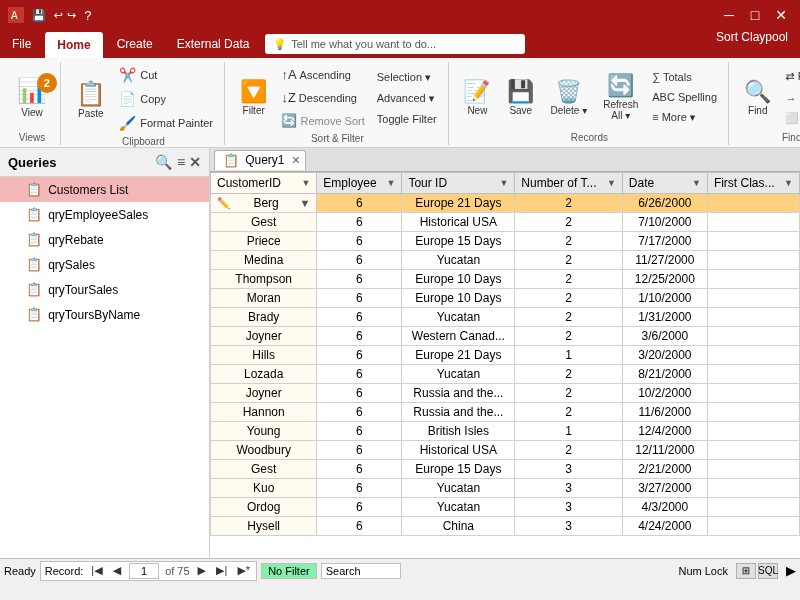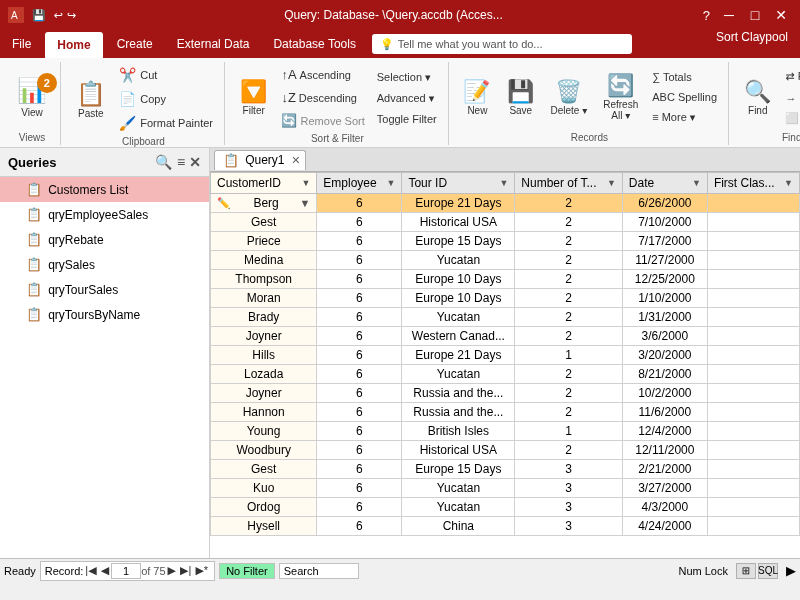--- a/index.html
+++ b/index.html
@@ -228,21 +228,21 @@
     .status-bar {
       background: #f0f0f0;
       height: 24px;
       border-top: 1px solid #c0c0c0;
       display: flex;
       align-items: center;
       font-size: 11px;
       padding: 4px 4px;
       gap: 4px;
     }
-    .nav-controls { display: flex; align-items: center; gap: 0; background: white; border: 1px solid #c0c0c0; padding: 1px 4px; }
+    .nav-controls { display: flex; align-items: center; gap: 6px; background: white; border: 1px solid #c0c0c0; padding: 1px 4px; }
     .nav-btn { font-size: 11px; cursor: pointer; color: #333; background: none; border: none; padding: 0 2px; }
     .nav-input { width: 30px; text-align: center; border: 1px solid #c0c0c0; font-size: 11px; height: 16px; }
     .nav-total { font-size: 11px; color: #555; }
     .filter-btn { background: #86efac; border: 1px solid #c0c0c0; padding: 1px 6px; font-size: 11px; cursor: pointer; }
     .search-box { background: white; border: 1px solid #c0c0c0; padding: 1px 4px; font-size: 11px; width: 80px; height: 16px; }
     .status-right { margin-left: auto; display: flex; align-items: center; gap: 8px; }
     .view-btns { display: flex; gap: 2px; }
     .view-btn { width: 20px; height: 16px; background: #e0e0e0; border: 1px solid #b0b0b0; font-size: 10px; cursor: pointer; display: flex; align-items: center; justify-content: center; }
     .scroll-right { font-size: 13px; }
 
@@ -257,35 +257,33 @@
 <div class="title-bar">
   <div class="title-bar-icon">
     <svg width="12" height="12" viewBox="0 0 12 12">
         <rect width="12" height="12" fill="#c0392b"></rect>
         <text x="1" y="10" fill="white" font-size="10">A</text>
       </svg>
   </div>
   <span style="font-size:11px; margin-right:8px;">💾</span>
   <span style="font-size:11px; margin-right:4px;">↩</span>
   <span style="font-size:11px; margin-right:8px;">↪</span>
-  <span class="title-center">Query: Database- \Query.accdb (Acces...</span>
   <span class="help-icon">?</span>
   <div class="title-bar-controls">
     <button class="title-bar-btn">─</button>
     <button class="title-bar-btn">□</button>
     <button class="title-bar-btn close">✕</button>
   </div>
 </div>
 
 <div class="menu-bar">
   <div class="menu-item">File</div>
   <div class="menu-item active">Home</div>
   <div class="menu-item">Create</div>
   <div class="menu-item">External Data</div>
-  <div class="menu-item">Database Tools</div>
   <div class="menu-tell">
     <span style="color:#a31515; margin-right:4px;">💡</span>
     <span>Tell me what you want to do...</span>
   </div>
   <span class="user-name">Sort Claypool</span>
 </div>
 
 <div class="ribbon">
 
   <div class="ribbon-group">

